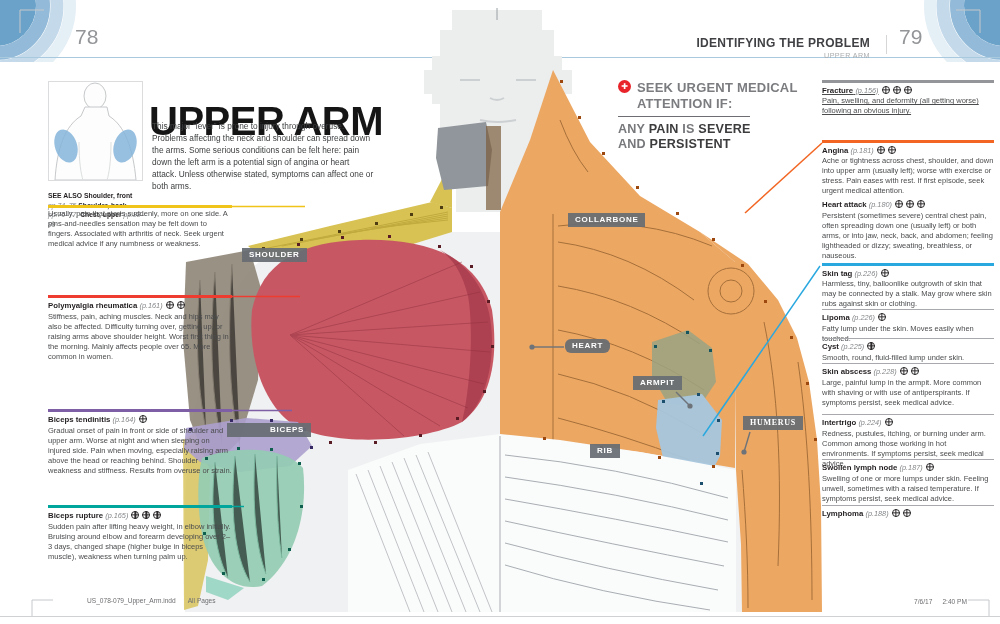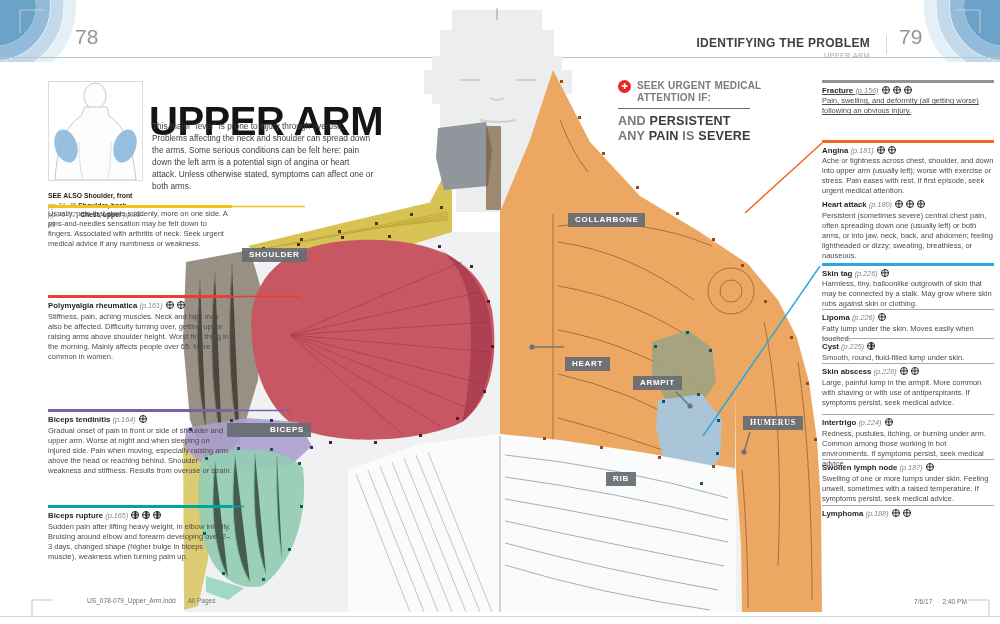--- a/index.html
+++ b/index.html
@@ -26,44 +26,44 @@
   #see-also-caption .sa-pages{font-style:italic;color:#808285;}
   #page-title{position:absolute;left:149px;top:72px;font-size:40px;font-weight:bold;color:#151516;
               letter-spacing:-.5px;white-space:nowrap;}
   #intro-text{position:absolute;left:152px;top:112px;width:222px;font-size:8.3px;line-height:1.45;color:#3f4042;}
   
   #urgent{position:absolute;left:618px;top:80px;width:185px;}
   #urgent-head{display:flex;align-items:flex-start;}
   #urgent-cross{width:13px;height:13px;border-radius:50%;background:#e8232a;display:inline-flex;
                 align-items:center;justify-content:center;flex:0 0 13px;margin-right:6px;}
   #urgent-cross::before{content:"✚";color:#fff;font-size:8px;line-height:1;}
-  #urgent-headlines{font-size:10px;font-weight:bold;color:#7b7c7f;line-height:1.22;letter-spacing:.2px;}
+  #urgent-headlines{font-size:13px;font-weight:bold;color:#7b7c7f;line-height:1.22;letter-spacing:.2px;}
   #urgent-underline{margin:4px 0 5px 0;width:132px;height:1px;background:#6d6e71;}
   #urgent-message{font-size:12.6px;font-weight:bold;line-height:1.2;letter-spacing:.2px;}
   #urgent-message .light{color:#77787b;}
   #urgent-message .strong{color:#3c3c3e;}
   
   .entry{position:absolute;}
   .entry .rule{width:100%;}
   .entry .ehead{margin:3px 0 1px 0;font-size:7.8px;font-weight:bold;color:#231f20;line-height:1.28;}
   .entry .epage{font-weight:normal;font-style:italic;color:#85878a;font-size:7.3px;}
   .entry .ebody{margin:1px 0 0 0;font-size:7.5px;line-height:1.32;color:#4b4c4e;}
   .sevs{white-space:nowrap;}
   .sev{display:inline-block;width:6px;height:6px;border:1.4px solid #2d2a2b;border-radius:50%;
        position:relative;margin-left:3px;vertical-align:-1px;}
   .sev::before{content:"";position:absolute;left:50%;top:-1px;bottom:-1px;width:1.3px;background:#2d2a2b;transform:translateX(-50%);}
   .sev::after{content:"";position:absolute;top:50%;left:-1px;right:-1px;height:1.3px;background:#2d2a2b;transform:translateY(-50%);}
   
   .anat-label{position:absolute;background:rgba(103,109,115,.93);color:#fff;font-size:8px;font-weight:bold;
               letter-spacing:.7px;padding:3px 7px 3px 7px;line-height:1;}
   .lbl-shoulder{left:242px;top:248px;}
   .lbl-collarbone{left:568px;top:213px;}
-  .lbl-heart{left:565px;top:357px;}
+  .lbl-heart{left:565px;top:339px;border-radius:6px;}
   .lbl-armpit{left:633px;top:376px;}
-  .lbl-rib{left:590px;top:472px;margin-left:16px;}
+  .lbl-rib{left:590px;top:444px;}
   .lbl-biceps{left:227px;top:423px;padding-left:43px;}
   .lbl-humerus{left:743px;top:416px;font-family:Liberation Serif, serif;}
   
   #footer-left{position:absolute;left:87px;top:597px;font-size:6.6px;color:#6d6e71;}
   #footer-left .fp{margin-left:12px;}
   #footer-right{position:absolute;left:855px;top:598px;width:112px;text-align:right;font-size:6.6px;color:#6d6e71;}
   #footer-right .ft{margin-left:10px;}
   svg{display:block;}
 </style>
 </head>
@@ -294,22 +294,22 @@
   <div id="urgent">
     <div id="urgent-head">
       <span id="urgent-cross"></span>
       <div id="urgent-headlines">
         <div>SEEK URGENT MEDICAL</div>
         <div>ATTENTION IF:</div>
       </div>
     </div>
     <div id="urgent-underline"></div>
     <div id="urgent-message">
+        <div><span class="light">ANY </span><span class="strong">PAIN</span><span class="light"> IS </span><span class="strong">SEVERE</span></div>
         <div><span class="light">AND </span><span class="strong">PERSISTENT</span></div>
-        <div><span class="light">ANY </span><span class="strong">PAIN</span><span class="light"> IS </span><span class="strong">SEVERE</span></div>
       </div>
   </div>
 
   <div id="labels-layer">
       <div class="anat-label lbl-collarbone">COLLARBONE</div>
       <div class="anat-label lbl-shoulder">SHOULDER</div>
       <div class="anat-label lbl-heart">HEART</div>
       <div class="anat-label lbl-armpit">ARMPIT</div>
       <div class="anat-label lbl-rib">RIB</div>
       <div class="anat-label lbl-biceps">BICEPS</div>

